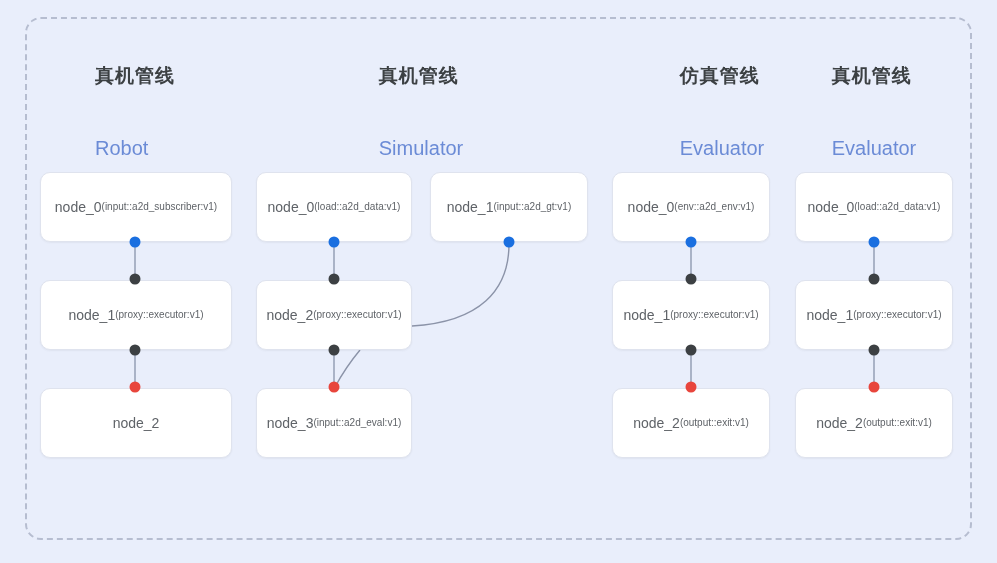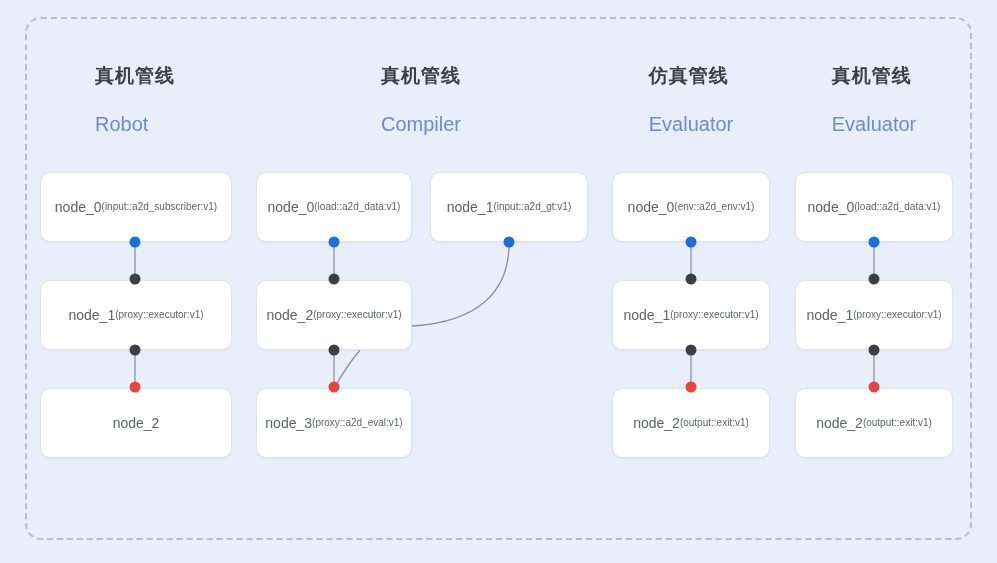--- a/index.html
+++ b/index.html
@@ -48,21 +48,21 @@
     font-weight: bold;
     color: #3c4043;
     letter-spacing: 1px;
     line-height: 24px;
   }
   .header-en {
     font-size: 20px;
     font-weight: normal;
     color: #6b8bd6;
     line-height: 24px;
-    margin-top: 24px;
+    margin-top: 48px;
   }
 
   
   .node-box {
     position: absolute;
     box-sizing: border-box;
     background: #ffffff;
     border: 1px solid #dfe3ee;
     border-radius: 10px;
     display: flex;
@@ -128,23 +128,23 @@
       <path d="M 360 350 C 350 362 342 374 335 387"></path>
     </svg>
 
   <div id="headers-layer">
       <div class="column-header" style="left: 135px; top: 64px;">
         <div class="header-cn">真机管线</div>
         <div class="header-en">Robot</div>
       </div>
       <div class="column-header" style="left: 421px; top: 64px;">
         <div class="header-cn">真机管线</div>
-        <div class="header-en">Compiler</div>
-      </div>
-      <div class="column-header" style="left: 691px; top: 64px;">
+        <div class="header-en">Simulator</div>
+      </div>
+      <div class="column-header" style="left: 722px; top: 64px;">
         <div class="header-cn">仿真管线</div>
         <div class="header-en">Evaluator</div>
       </div>
       <div class="column-header" style="left: 874px; top: 64px;">
         <div class="header-cn">真机管线</div>
         <div class="header-en">Evaluator</div>
       </div>
     </div>
   <div id="links-layer">
       <div class="link-straight" style="left: 135px; top: 242px; height: 37px;"></div>
@@ -175,21 +175,21 @@
       <div class="node-box" style="left: 430px; top: 172px; width: 158px; height: 70px;">
         <div class="node-title">node_1</div>
         <div class="node-subtitle">(input::a2d_gt:v1)</div>
       </div>
       <div class="node-box" style="left: 256px; top: 280px; width: 156px; height: 70px;">
         <div class="node-title">node_2</div>
         <div class="node-subtitle">(proxy::executor:v1)</div>
       </div>
       <div class="node-box" style="left: 256px; top: 388px; width: 156px; height: 70px;">
         <div class="node-title">node_3</div>
-        <div class="node-subtitle">(proxy::a2d_eval:v1)</div>
+        <div class="node-subtitle">(input::a2d_eval:v1)</div>
       </div>
       <div class="node-box" style="left: 612px; top: 172px; width: 158px; height: 70px;">
         <div class="node-title">node_0</div>
         <div class="node-subtitle">(env::a2d_env:v1)</div>
       </div>
       <div class="node-box" style="left: 612px; top: 280px; width: 158px; height: 70px;">
         <div class="node-title">node_1</div>
         <div class="node-subtitle">(proxy::executor:v1)</div>
       </div>
       <div class="node-box" style="left: 612px; top: 388px; width: 158px; height: 70px;">

